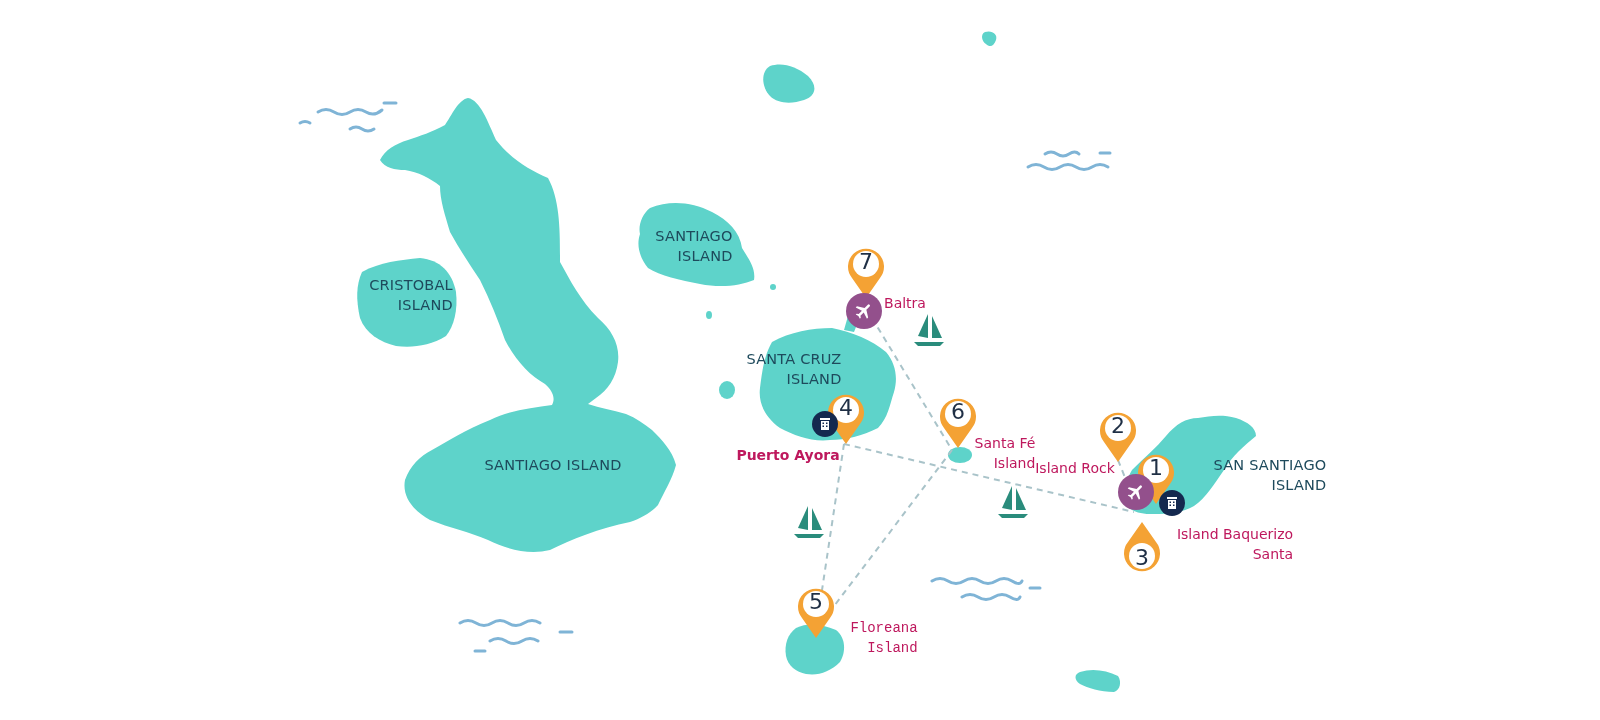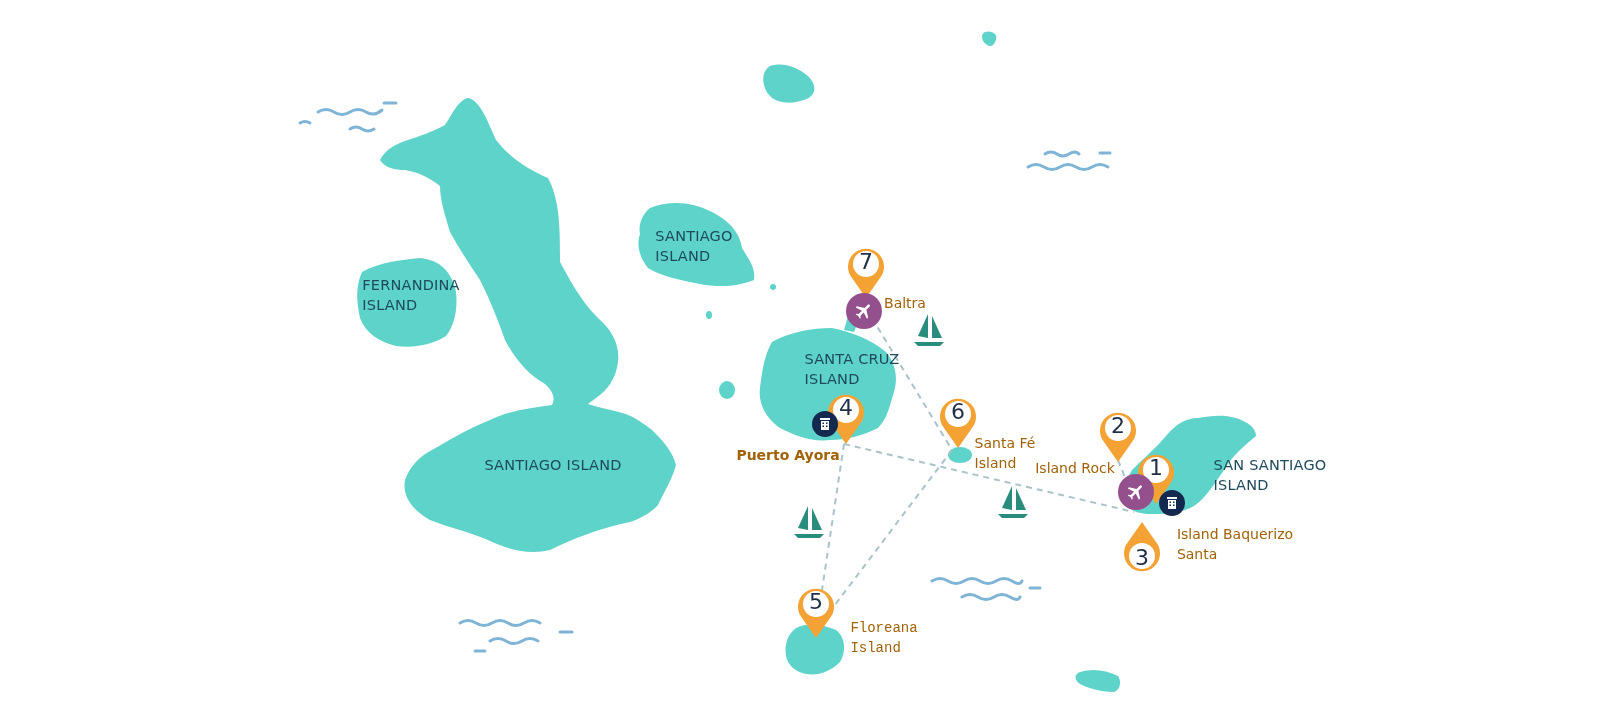--- a/index.html
+++ b/index.html
@@ -1,20 +1,20 @@
 <!DOCTYPE html>
 <html><head>
   <meta charset="utf-8">
   <style>
     html, body { margin:0; padding:0; background:#ffffff; }
     body { width:1600px; height:720px; position:relative; overflow:hidden; font-family:"DejaVu Sans", sans-serif; }
     #map { position:absolute; left:0; top:0; width:1600px; height:720px; }
-    .label { position:absolute; color:#1e3b52; font-size:14px; line-height:20px; text-align:left; white-space:nowrap; transform:translateX(-50%); font-family:"DejaVu Sans", sans-serif; }
+    .label { position:absolute; color:#1e3b52; font-size:14px; line-height:20px; text-align:right; white-space:nowrap; transform:translateX(-50%); font-family:"DejaVu Sans", sans-serif; }
     .island-label { color:#1e4a5c; font-size:14.5px; letter-spacing:0.2px; }
-    .place-label { font-size:14px; color:#a16207; }
+    .place-label { font-size:14px; color:#be185d; }
     .pin { position:absolute; width:40px; height:54px; transform:translate(-50%,-100%); }
     .pin .num { position:absolute; left:0; top:4px; width:40px; text-align:center; font-size:22px; line-height:28px; color:#1f2f45; font-family:"DejaVu Sans", sans-serif; }
     .pin.up { transform:translate(-50%,0); }
     .pin.up .num { top:22px; }
     .badge { position:absolute; border-radius:50%; transform:translate(-50%,-50%); display:flex; align-items:center; justify-content:center; }
     .plane-badge { width:36px; height:36px; background:#93508c; }
     .hotel-badge { width:26px; height:26px; background:#14294f; }
   </style>
 </head>
 <body>
@@ -89,31 +89,31 @@
     <path d="M998 514 h30 l-4 4 h-22 z"></path>
   </g>
   <g fill="#2a8c7c">
     <path d="M808 530 l0 -24 l-10 22 z"></path>
     <path d="M812 530 l0 -22 l10 22 z"></path>
     <path d="M794 534 h30 l-4 4 h-22 z"></path>
   </g>
 </svg>
 
 <div class="label island-label" style="left:411px;top:275px;">
-  <div>FERNANDINA</div>
+  <div>CRISTOBAL</div>
     <div>ISLAND</div>
 </div>
 <div class="label island-label" style="left:553px;top:455px;">
   <div>SANTIAGO ISLAND</div>
 </div>
 <div class="label island-label" style="left:694px;top:226px;">
   <div>SANTIAGO</div>
     <div>ISLAND</div>
 </div>
-<div class="label island-label" style="left:852px;top:349px;">
+<div class="label island-label" style="left:794px;top:349px;">
   <div>SANTA CRUZ</div>
     <div>ISLAND</div>
 </div>
 <div class="label island-label" style="left:1270px;top:455px;">
   <div>SAN SANTIAGO</div>
     <div>ISLAND</div>
 </div>
 
 <div class="label place-label" style="left:905px;top:293px;">
     <div>Baltra</div>

